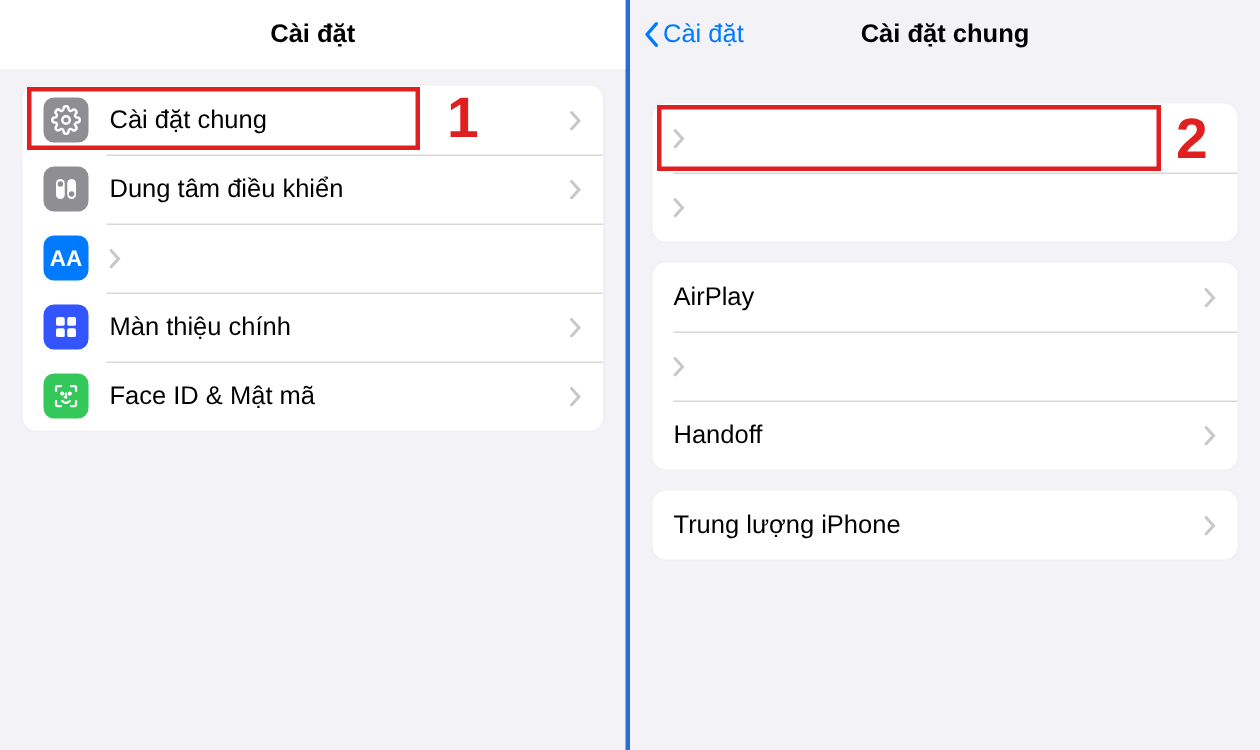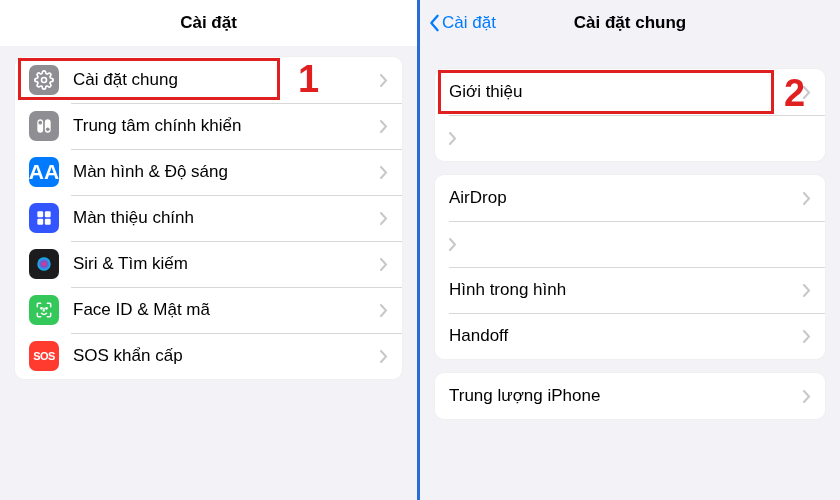--- a/index.html
+++ b/index.html
@@ -87,33 +87,32 @@
 
     <div class="row">
       <span class="icon cc-bg">
         <svg viewBox="0 0 24 24">
             <rect x="4" y="4" width="7" height="16" rx="3.5" fill="white"></rect>
             <circle cx="7.5" cy="8" r="2.2" fill="#8e8e93"></circle>
             <rect x="13" y="4" width="7" height="16" rx="3.5" fill="white"></rect>
             <circle cx="16.5" cy="16" r="2.2" fill="#8e8e93"></circle>
           </svg>
       </span>
-      <span class="label">Trung tâm chính khiển</span>
+      <span class="label">Dung tâm điều khiển</span>
       <span class="chev">
           <svg viewBox="0 0 8 13">
             <path d="M1 1l5 5.5L1 12" stroke="currentColor" stroke-width="2" fill="none" stroke-linecap="round"></path>
           </svg>
         </span>
     </div>
 
     <div class="row">
       <span class="icon disp-bg">
-        <span style="color:white;font-size:21px;font-weight:700">AA</span>
-      </span>
-      <span class="label">Màn hình &amp; Độ sáng</span>
+        <span style="color:white;font-size:15px;font-weight:700">AA</span>
+      </span>
       <span class="chev">
           <svg viewBox="0 0 8 13">
             <path d="M1 1l5 5.5L1 12" stroke="currentColor" stroke-width="2" fill="none" stroke-linecap="round"></path>
           </svg>
         </span>
     </div>
 
     <div class="row">
       <span class="icon home-bg">
         <svg viewBox="0 0 24 24">
@@ -126,122 +125,82 @@
       <span class="label">Màn thiệu chính</span>
       <span class="chev">
           <svg viewBox="0 0 8 13">
             <path d="M1 1l5 5.5L1 12" stroke="currentColor" stroke-width="2" fill="none" stroke-linecap="round"></path>
           </svg>
         </span>
     </div>
 
 
 
-    <div class="row">
-      <span class="icon siri-bg">
-        <svg viewBox="0 0 24 24">
-            <defs>
-              <radialGradient id="sg">
-                <stop offset="0%" stop-color="#ff2d79"></stop>
-                <stop offset="50%" stop-color="#6a5acd"></stop>
-                <stop offset="100%" stop-color="#00c3ff"></stop>
-              </radialGradient>
-            </defs>
-            <circle cx="12" cy="12" r="8" fill="url(#sg)"></circle>
-          </svg>
-      </span>
-      <span class="label">Siri &amp; Tìm kiếm</span>
-      <span class="chev">
-          <svg viewBox="0 0 8 13">
-            <path d="M1 1l5 5.5L1 12" stroke="currentColor" stroke-width="2" fill="none" stroke-linecap="round"></path>
-          </svg>
-        </span>
-    </div>
 
     <div class="row">
       <span class="icon face-bg">
         <svg viewBox="0 0 24 24" stroke="white" stroke-width="1.8" fill="none" stroke-linecap="round">
             <path d="M4 8V5a1 1 0 0 1 1-1h3M20 8V5a1 1 0 0 0-1-1h-3M4 16v3a1 1 0 0 0 1 1h3M20 16v3a1 1 0 0 1-1 1h-3"></path>
             <circle cx="9" cy="10" r="0.8" fill="white"></circle>
             <circle cx="15" cy="10" r="0.8" fill="white"></circle>
             <path d="M12 10v3h-1M9 16c1 1 2 1.5 3 1.5s2-.5 3-1.5"></path>
           </svg>
       </span>
       <span class="label">Face ID &amp; Mật mã</span>
       <span class="chev">
           <svg viewBox="0 0 8 13">
             <path d="M1 1l5 5.5L1 12" stroke="currentColor" stroke-width="2" fill="none" stroke-linecap="round"></path>
           </svg>
         </span>
     </div>
 
-    <div class="row">
-      <span class="icon sos-bg">
-        <span style="color:white;font-size:11px;font-weight:800;letter-spacing:-0.5px">SOS</span>
-      </span>
-      <span class="label">SOS khẩn cấp</span>
-      <span class="chev">
-          <svg viewBox="0 0 8 13">
-            <path d="M1 1l5 5.5L1 12" stroke="currentColor" stroke-width="2" fill="none" stroke-linecap="round"></path>
-          </svg>
-        </span>
-    </div>
   </div>
 
   <div class="highlight-box" style="left:18px; top:58px; width:262px; height:42px;"></div>
   <div class="ann" style="left:298px; top:58px;">1</div>
 </div>
 
 <div class="pane pane-right">
   <div class="header">
     <div class="back-btn">
       <svg viewBox="0 0 12 20">
           <path d="M10 2L3 10l7 8" stroke="#007aff" stroke-width="2.5" fill="none" stroke-linecap="round" stroke-linejoin="round"></path>
         </svg>
       <span>Cài đặt</span>
     </div>
     <span class="header-title">Cài đặt chung</span>
   </div>
 
   <div class="group group-top">
     <div class="row">
-      <span class="label">Giới thiệu</span>
       <span class="chev">
           <svg viewBox="0 0 8 13">
             <path d="M1 1l5 5.5L1 12" stroke="currentColor" stroke-width="2" fill="none" stroke-linecap="round"></path>
           </svg>
         </span>
     </div>
     <div class="row">
       <span class="chev">
           <svg viewBox="0 0 8 13">
             <path d="M1 1l5 5.5L1 12" stroke="currentColor" stroke-width="2" fill="none" stroke-linecap="round"></path>
           </svg>
         </span>
     </div>
   </div>
 
   <div class="group">
     <div class="row">
-      <span class="label">AirDrop</span>
-      <span class="chev">
-          <svg viewBox="0 0 8 13">
-            <path d="M1 1l5 5.5L1 12" stroke="currentColor" stroke-width="2" fill="none" stroke-linecap="round"></path>
-          </svg>
-        </span>
-    </div>
-    <div class="row">
-      <span class="chev">
-          <svg viewBox="0 0 8 13">
-            <path d="M1 1l5 5.5L1 12" stroke="currentColor" stroke-width="2" fill="none" stroke-linecap="round"></path>
-          </svg>
-        </span>
-    </div>
-    <div class="row">
-      <span class="label">Hình trong hình</span>
+      <span class="label">AirPlay</span>
+      <span class="chev">
+          <svg viewBox="0 0 8 13">
+            <path d="M1 1l5 5.5L1 12" stroke="currentColor" stroke-width="2" fill="none" stroke-linecap="round"></path>
+          </svg>
+        </span>
+    </div>
+    <div class="row">
       <span class="chev">
           <svg viewBox="0 0 8 13">
             <path d="M1 1l5 5.5L1 12" stroke="currentColor" stroke-width="2" fill="none" stroke-linecap="round"></path>
           </svg>
         </span>
     </div>
     <div class="row">
       <span class="label">Handoff</span>
       <span class="chev">
           <svg viewBox="0 0 8 13">

